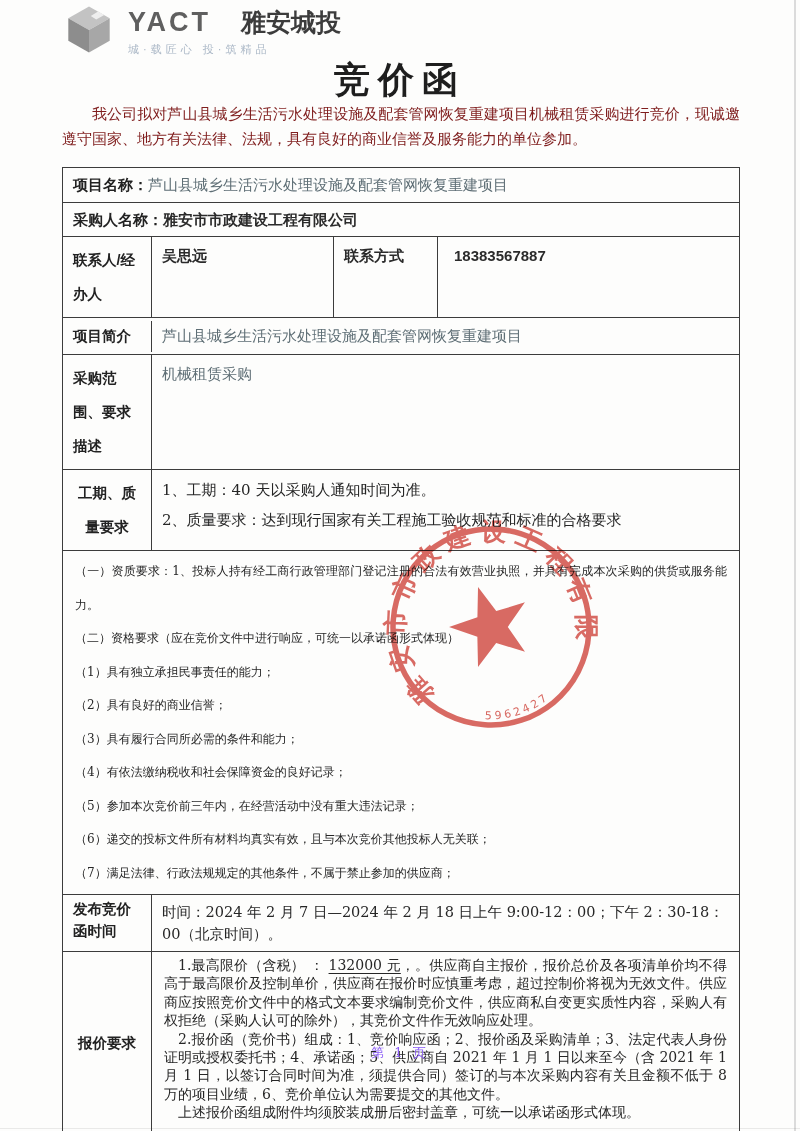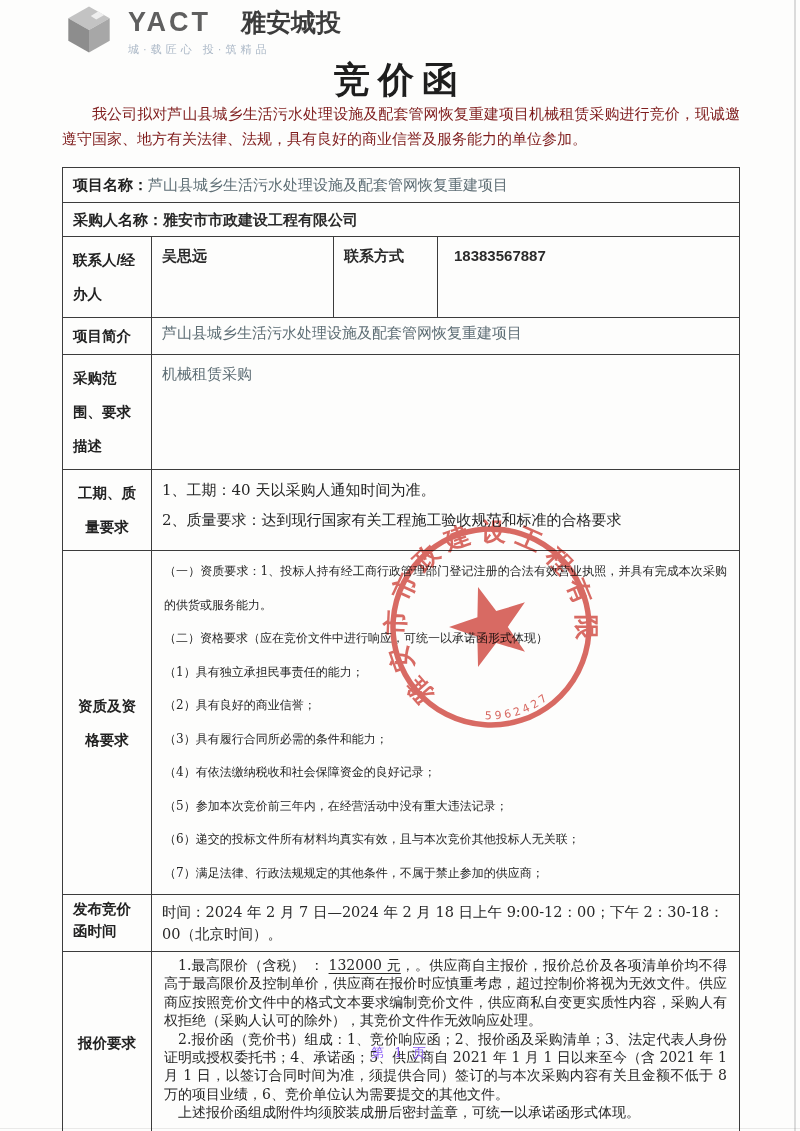--- a/index.html
+++ b/index.html
@@ -46,21 +46,21 @@
   .inline-label { font-family:"Liberation Sans",sans-serif; font-weight:700;
     font-size:15px; color:#222; }
   .gray-val { color:#5e6e75; font-size:15px; }
   .dark-val { font-family:"Liberation Sans",sans-serif; font-weight:700;
     font-size:15px; color:#2b2b2b; }
   .r-single { align-items:center; min-height:34px; }
   .row-contact { min-height:62px; }
   .row-contact .cname { width:182px; flex:0 0 182px; padding-top:10px; }
   .row-contact .cmethod { width:104px; flex:0 0 104px; padding-top:10px; }
   .row-contact .cphone { flex:1 1 auto; padding-top:10px; padding-left:16px; }
-  .row-brief { min-height:37px; }
+  .row-brief { min-height:37px; align-items:center; }
   .row-scope { min-height:66px; }
   .row-sched { min-height:70px; }
   .row-sched .val { font-size:15px; line-height:30px; padding-top:5px; color:#262626; }
   .row-qual { min-height:340px; }
   .row-qual .val { font-size:12px; padding:4px 12px; color:#262626; }
   .row-qual .val p { line-height:33.5px; text-align:justify; }
   .row-pub { min-height:45px; }
   .row-pub .lab { line-height:22px; padding-top:0; align-items:center; }
   .row-pub .val { font-size:14.5px; line-height:22px; color:#262626; }
   .row-quote { min-height:183px; }
@@ -136,21 +136,20 @@
 
     <div class="row row-sched">
       <div class="cell lab lab-center">工期、质量要求</div>
       <div class="cell val">
         <div>1、工期：40 天以采购人通知时间为准。</div>
         <div>2、质量要求：达到现行国家有关工程施工验收规范和标准的合格要求</div>
       </div>
     </div>
 
     <div class="row row-qual">
-      <div class="cell lab lab-center">资质及资格要求</div>
       <div class="cell val">
         <p>（一）资质要求：1、投标人持有经工商行政管理部门登记注册的合法有效营业执照，并具有完成本次采购的供货或服务能力。</p>
         <p>（二）资格要求（应在竞价文件中进行响应，可统一以承诺函形式体现）</p>
         <p>（1）具有独立承担民事责任的能力；</p>
         <p>（2）具有良好的商业信誉；</p>
         <p>（3）具有履行合同所必需的条件和能力；</p>
         <p>（4）有依法缴纳税收和社会保障资金的良好记录；</p>
         <p>（5）参加本次竞价前三年内，在经营活动中没有重大违法记录；</p>
         <p>（6）递交的投标文件所有材料均真实有效，且与本次竞价其他投标人无关联；</p>
         <p>（7）满足法律、行政法规规定的其他条件，不属于禁止参加的供应商；</p>

